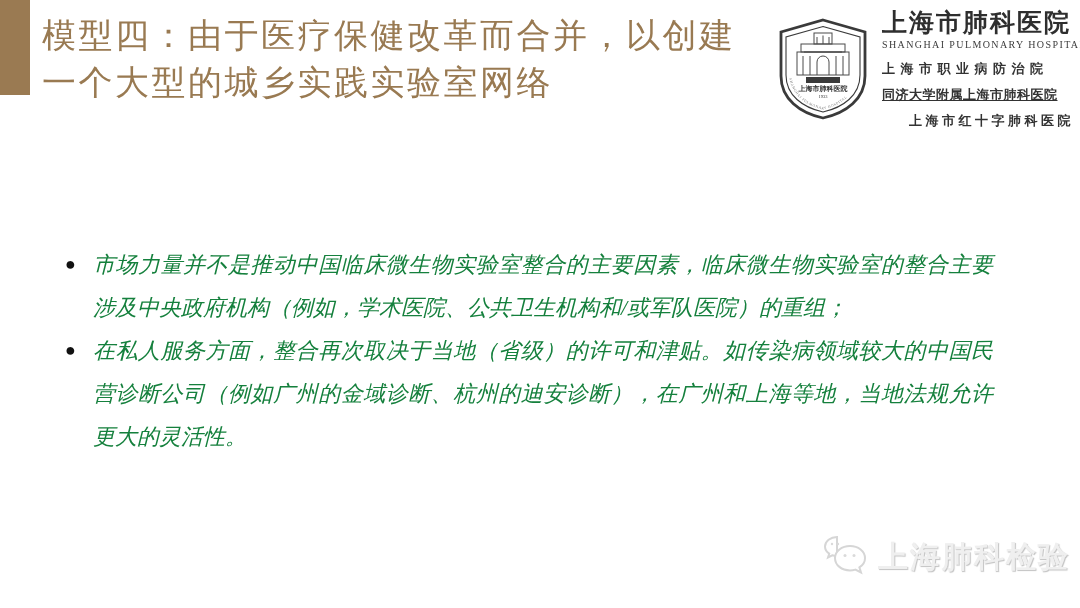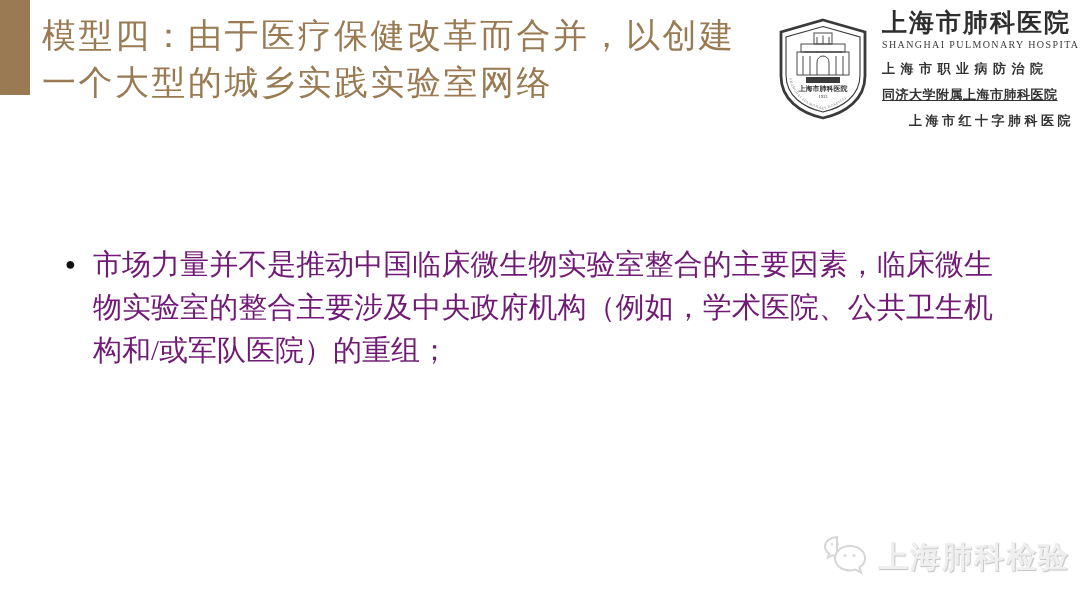--- a/index.html
+++ b/index.html
@@ -53,24 +53,25 @@
   .affil-3 { letter-spacing: 3.5px; text-align: right; }
 
   .bullets {
     position: absolute; left: 65px; top: 243px;
     width: 928px;
     margin: 0; padding: 0; list-style: none;
   }
   .bullet {
     position: relative;
     padding-left: 28px;
-    font-size: 29px; line-height: 43px;
-    color: #701a75;
+    font-size: 22px; line-height: 43px;
+    color: #15803d;
     text-align: justify;
     font-weight: 500;
+    font-style: italic;
   }
   .bullet::before {
     content: "●";
     position: absolute; left: 0; top: 0;
     font-size: 18px; color: #111111;
   }
 
   .watermark {
     position: absolute; left: 820px; top: 534px;
     display: flex; align-items: center; gap: 10px;
@@ -125,20 +126,23 @@
       <div class="logo-affil affil-1">上海市职业病防治院</div>
       <div class="logo-affil affil-2">同济大学附属上海市肺科医院</div>
       <div class="logo-affil affil-3">上海市红十字肺科医院</div>
     </div>
   </div>
 
   <ul class="bullets">
     <li class="bullet">
       <span>市场力量并不是推动中国临床微生物实验室整合的主要因素，临床微生物实验室的整合主要涉及中央政府机构（例如，学术医院、公共卫生机构和/或军队医院）的重组；</span>
     </li>
+    <li class="bullet">
+      <span>在私人服务方面，整合再次取决于当地（省级）的许可和津贴。如传染病领域较大的中国民营诊断公司（例如广州的金域诊断、杭州的迪安诊断），在广州和上海等地，当地法规允许更大的灵活性。</span>
+    </li>
   </ul>
 
   <div class="watermark">
     <svg class="wechat" viewBox="0 0 48 46" xmlns="http://www.w3.org/2000/svg">
       <g fill="#ffffff" stroke="#d6d6d6" stroke-width="2">
         <path d="M17 3 C10.5 3 5 7.2 5 12.5 C5 15.5 6.7 18 9.2 19.7 L8 23.5 L12.2 21.3 C13.7 21.8 15.3 22 17 22 Z"></path>
         <path d="M30 12 C21.7 12 15 17.4 15 24.2 C15 31 21.7 36.4 30 36.4 C31.9 36.4 33.7 36.1 35.4 35.6 L41 38.5 L39.4 33.4 C42.8 31.2 45 27.9 45 24.2 C45 17.4 38.3 12 30 12 Z"></path>
       </g>
       <g fill="#dadada">
         <circle cx="12" cy="10" r="1.2"></circle>

